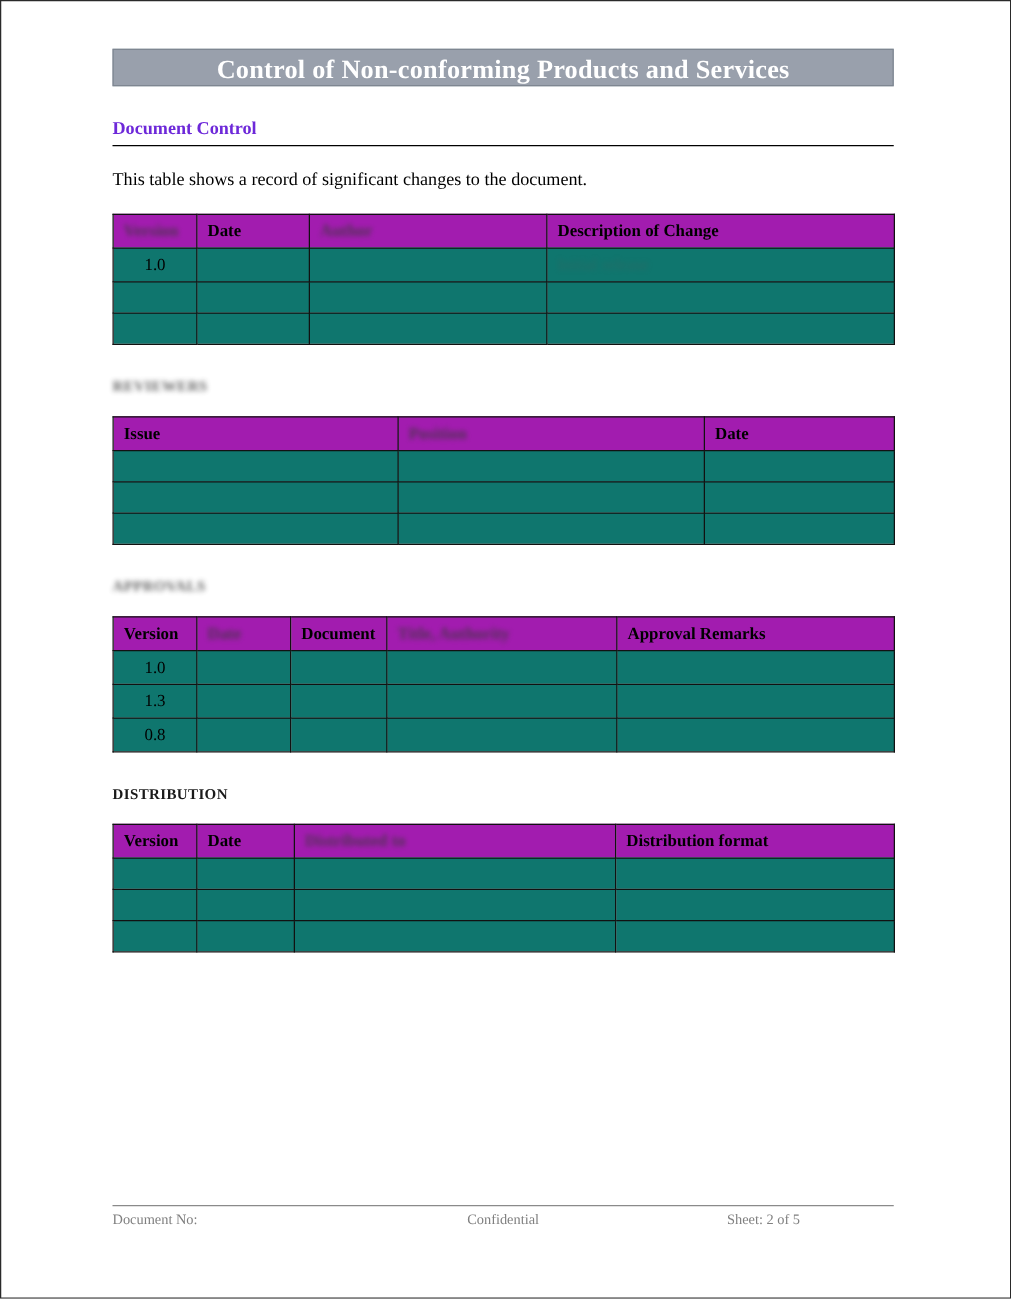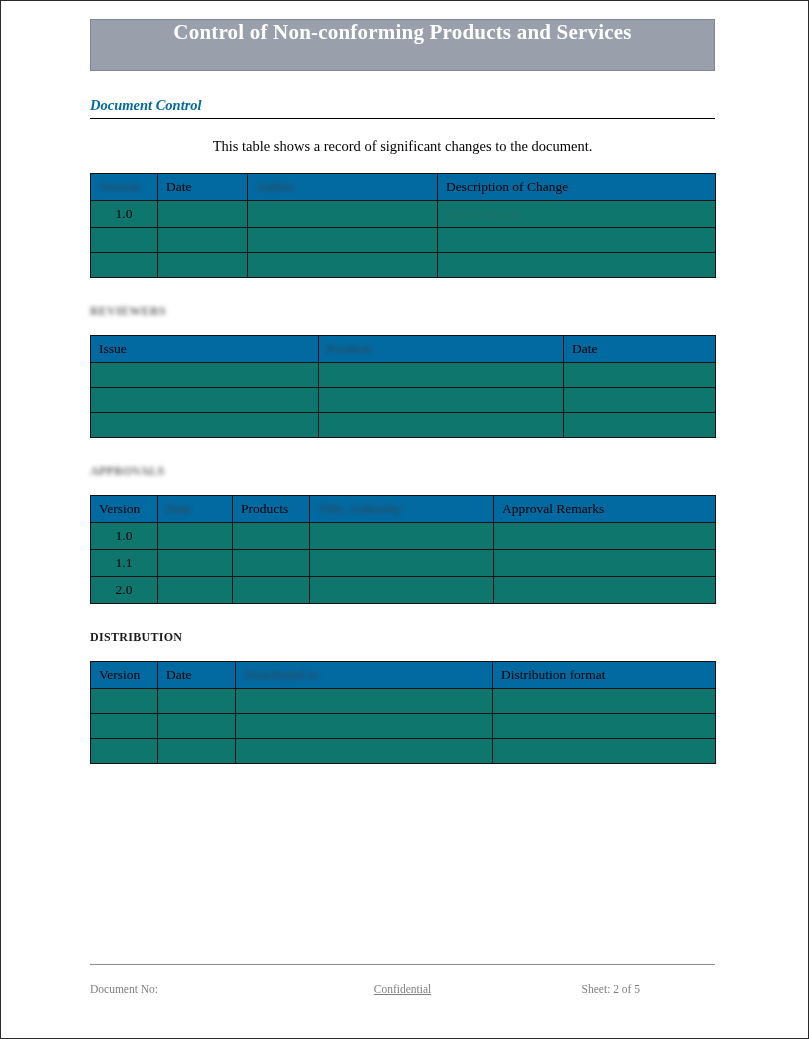--- a/index.html
+++ b/index.html
@@ -22,60 +22,58 @@
   }
   #content {
     position: absolute;
     left: 89px;
     top: 0;
     width: 625px;
   }
 
   
   .title-banner {
-    margin-top: 18px;
-    height: 52px;
+    margin-top: 38px;
+    height: 30px;
     background: #99a0ac;
     border: 1px solid #7e8691;
     display: flex;
-    align-items: flex-start;
+    align-items: flex-end;
     justify-content: center;
     box-sizing: border-box;
   }
   .title-banner .title-text {
     color: #ffffff;
     font-size: 21px;
     font-weight: bold;
     letter-spacing: 0.2px;
     text-align: center;
   }
 
   
   .heading-ruled {
     margin-top: 26px;
     font-size: 14.5px;
     font-weight: bold;
-    color: #0369a1;
+    color: #6d28d9;
     padding-bottom: 4px;
     border-bottom: 1.5px solid #000000;
-    font-style: italic;
   }
   .section-heading {
     margin-top: 26px;
     font-size: 12px;
     font-weight: bold;
     color: #1a1a1a;
     letter-spacing: 0.3px;
   }
   .para {
     margin-top: 18px;
     font-size: 14.5px;
     color: #000000;
     line-height: 1.35;
-    text-align: center;
   }
 
   
   .blurred {
     filter: blur(2.1px);
     opacity: 0.78;
     color: #3a3a3a;
     display: inline-block;
   }
   .blurred-soft {
@@ -94,22 +92,22 @@
     font-size: 13.5px;
   }
   table.doc-table th,
   table.doc-table td {
     border: 1px solid #111111;
     padding: 5px 8px;
     vertical-align: middle;
     box-sizing: border-box;
   }
   table.doc-table th {
-    background: #0369a1;
-    font-weight: normal;
+    background: #a21caf;
+    font-weight: bold;
     text-align: left;
     height: 26px;
     color: #000000;
   }
   table.doc-table td {
     background: #0f766e;
     height: 25px;
   }
   th.center, td.center { text-align: center; }
   td.version-cell {
@@ -118,32 +116,32 @@
   }
   th.version-head { text-align: center; }
 
   
   .footer {
     position: absolute;
     left: 89px;
     top: 963px;
     width: 625px;
     border-top: 1px solid #8a8a8a;
-    padding-top: 17px;
+    padding-top: 4px;
     color: #808080;
     font-size: 11.5px;
     line-height: 1.3;
   }
   .footer-row {
     display: flex;
     justify-content: space-between;
     align-items: baseline;
   }
   .footer-left { text-align: left; flex: 1; }
-  .footer-center { text-align: center; flex: 1; text-decoration: underline; }
+  .footer-center { text-align: center; flex: 1; }
   .footer-right { text-align: center; flex: 1; }
 </style>
 </head>
 <body>
 
 <div id="page">
 
   <div id="content">
 
     <div class="title-banner">
@@ -231,42 +229,42 @@
         <col style="width:67px">
           <col style="width:75px">
           <col style="width:77px">
           <col style="width:184px">
           <col style="width:222px">
       </colgroup>
       <thead>
         <tr>
           <th class="version-head">Version</th>
           <th class="center"><span class="blurred">Date</span></th>
-          <th class="center">Products</th>
+          <th class="center">Document</th>
           <th><span class="blurred">Title, Authority</span></th>
           <th>Approval Remarks</th>
         </tr>
       </thead>
       <tbody>
         <tr>
           <td class="version-cell">1.0</td>
           <td></td>
           <td></td>
           <td></td>
           <td></td>
         </tr>
         <tr>
-          <td class="version-cell">1.1</td>
-          <td></td>
-          <td></td>
-          <td></td>
-          <td></td>
-        </tr>
-        <tr>
-          <td class="version-cell">2.0</td>
+          <td class="version-cell">1.3</td>
+          <td></td>
+          <td></td>
+          <td></td>
+          <td></td>
+        </tr>
+        <tr>
+          <td class="version-cell">0.8</td>
           <td></td>
           <td></td>
           <td></td>
           <td></td>
         </tr>
       </tbody>
     </table>
 
     <div class="section-heading">DISTRIBUTION</div>
 

